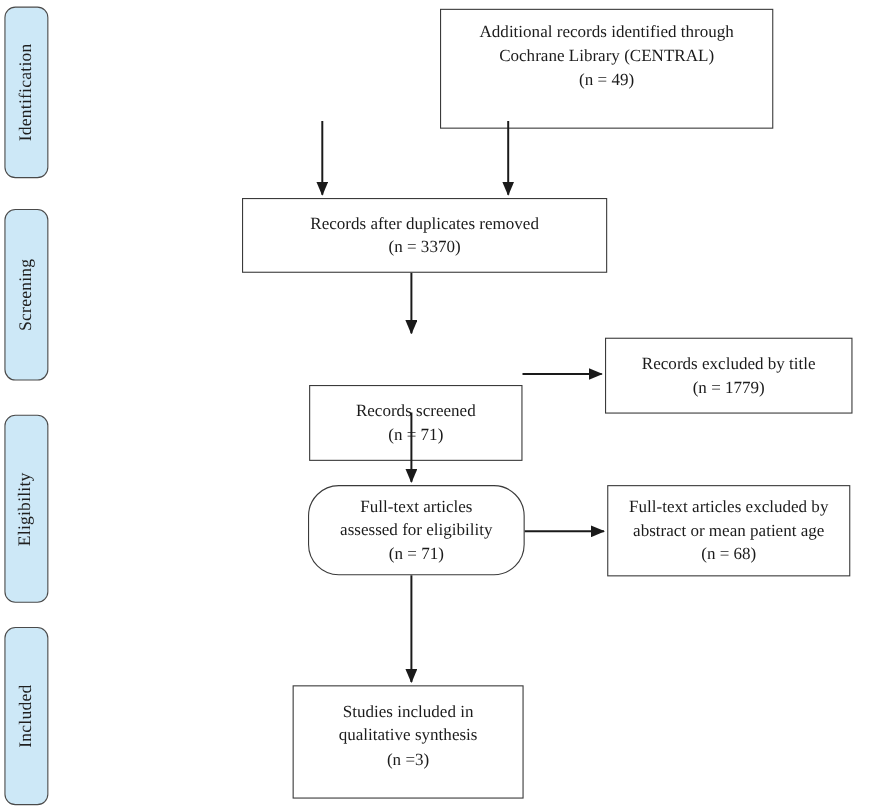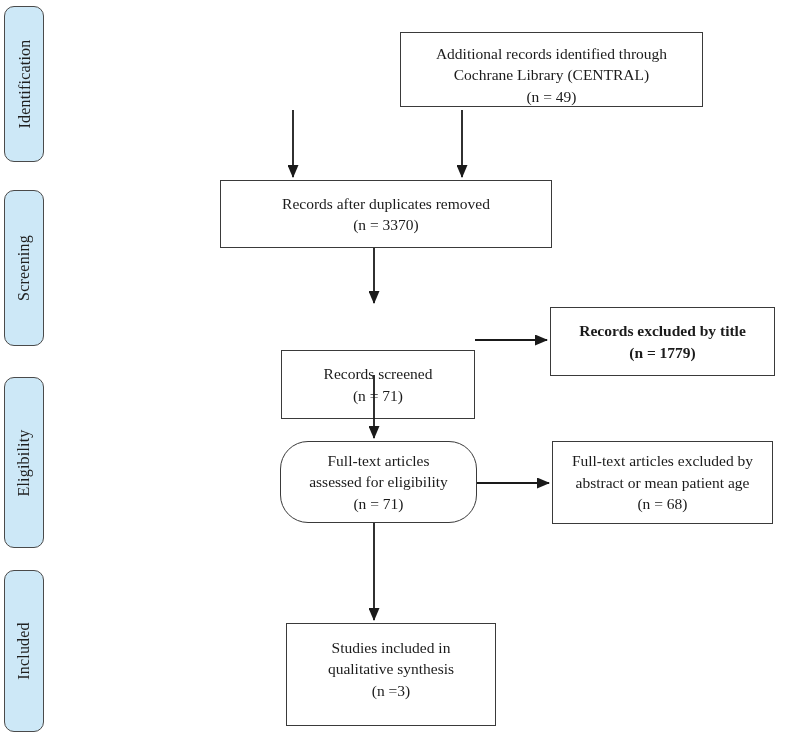--- a/index.html
+++ b/index.html
@@ -80,42 +80,42 @@
     <span class="vtext">Screening</span>
   </div>
   <div class="stage" style="top:377px; height:171px;">
     <span class="vtext">Eligibility</span>
   </div>
   <div class="stage" style="top:570px; height:162px;">
     <span class="vtext">Included</span>
   </div>
 
 
-  <div class="fbox top-align" style="left:400px; top:8px;   width:303px; height:75px;margin-top:24px;">Additional records identified through
+  <div class="fbox top-align" style="left:400px; top:8px;   width:303px; height:109px;">Additional records identified through
 Cochrane Library (CENTRAL)
 (n = 49)</div>
 
   <div class="fbox" style="left:220px; top:180px; width:332px; height:68px;">Records after duplicates removed
 (n = 3370)</div>
 
   <div class="fbox" style="left:281px; top:306px; width:194px; height:69px;margin-top:44px;">Records screened
 (n = 71)</div>
 
-  <div class="fbox" style="left:550px; top:307px; width:225px; height:69px;font-weight:bold;">Records excluded by title
+  <div class="fbox" style="left:550px; top:307px; width:225px; height:69px;">Records excluded by title
 (n = 1779)</div>
 
   <div class="fbox" style="left:280px; top:441px; width:197px; height:82px;border-radius:28px;">Full-text articles
 assessed for eligibility
 (n = 71)</div>
 
   <div class="fbox" style="left:552px; top:441px; width:221px; height:83px;">Full-text articles excluded by
 abstract or mean patient age
 (n = 68)</div>
 
-  <div class="fbox top-align" style="left:286px; top:623px; width:210px; height:103px; padding-top:13px;">Studies included in
+  <div class="fbox top-align" style="left:266px; top:623px; width:210px; height:103px; padding-top:13px;">Studies included in
 qualitative synthesis
 (n =3)</div>
 
   <svg id="arrow-layer" viewBox="0 0 796 737" xmlns="http://www.w3.org/2000/svg">
     <defs>
       <marker id="ah" markerUnits="userSpaceOnUse" markerWidth="13" markerHeight="11" refX="12" refY="5.5" orient="auto">
         <path d="M0,0 L13,5.5 L0,11 Z" fill="#1a1a1a"></path>
       </marker>
     </defs>
     <line x1="293" y1="110" x2="293" y2="177" marker-end="url(#ah)"></line>

